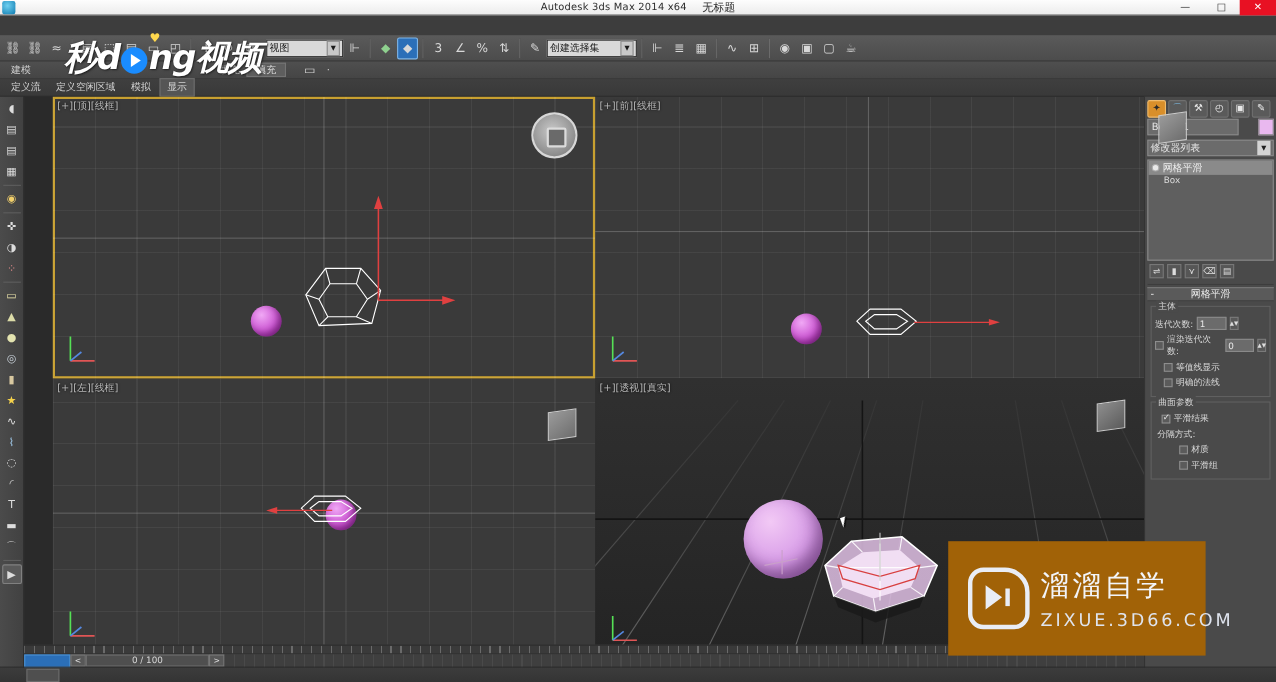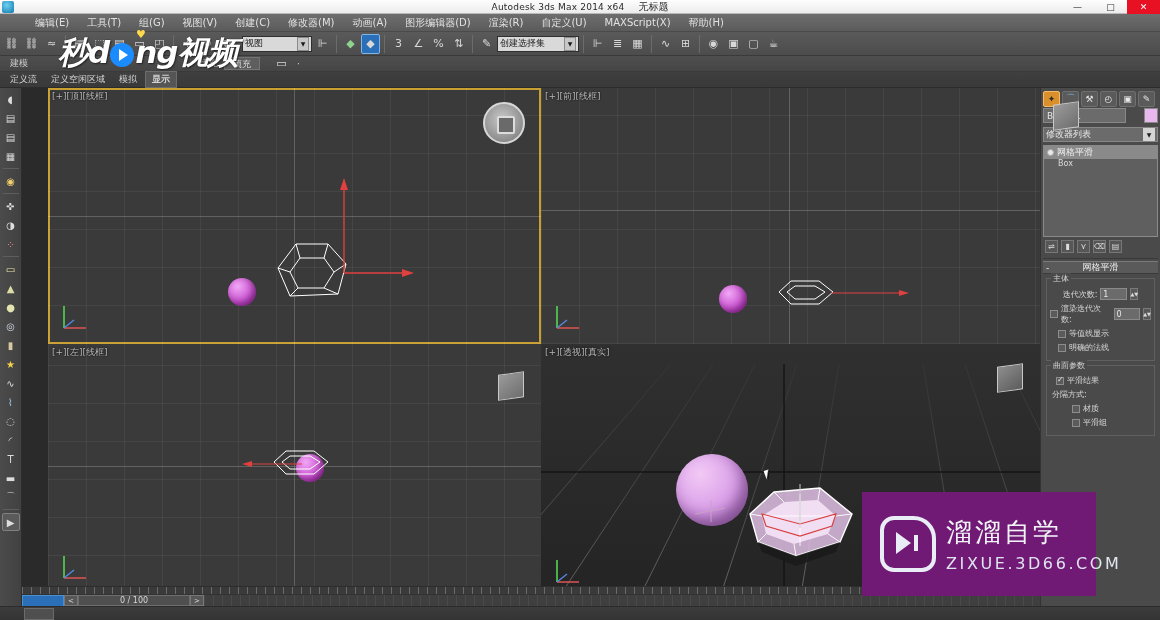--- a/index.html
+++ b/index.html
@@ -67,21 +67,21 @@
   .rb-label { font-size: 9px; color: #cfcfcf; }
   .rb-btn { font-size: 9px; color: #dedede; background: #5e5e5e; border: 1px solid #747474;
             padding: 0 8px; height: 13px; line-height: 12px; }
 
   .ribbon2 {
     position: absolute; left: 0; top: 72px; width: 1160px; height: 16px;
     background: linear-gradient(#3f3f3f, #393939); display: flex; align-items: center;
     padding-left: 4px; gap: 2px; border-bottom: 1px solid #2b2b2b;
   }
   .rb2-tab { font-size: 9px; color: #d2d2d2; padding: 1px 6px; }
-  .rb2-tab.sel { background: #555; border: 1px solid #6d6d6d; font-weight: bold; }
+  .rb2-tab.sel { background: #555; border: 1px solid #6d6d6d; }
 
   
   .leftbar {
     position: absolute; left: 0; top: 88px; width: 22px; height: 532px;
     background: linear-gradient(90deg,#4b4b4b,#414141);
     border-right: 1px solid #2e2e2e;
     display: flex; flex-direction: column; align-items: center; padding-top: 2px; gap: 1px;
   }
   .lb-ico { width: 18px; height: 18px; display:flex; align-items:center; justify-content:center;
             font-size: 10px; color: #ddd; border-radius: 2px; }
@@ -169,21 +169,21 @@
     font-size: 9px; color: #ececec; height: 13px; display: flex; align-items: center;
     justify-content: center; position: relative;
   }
   .rollout-hd .minus { position: absolute; left: 3px; font-size: 9px; }
   .grp {
     margin: 4px 3px 0; border: 1px solid #606060; padding: 9px 3px 4px; position: relative;
   }
   .grp-title { position: absolute; left: 4px; top: -6px; background: #4a4a4a; padding: 0 2px;
     font-size: 8px; color: #d6d6d6; }
   .row { display: flex; align-items: center; gap: 3px; margin-bottom: 3px; font-size: 8px; color: #d8d8d8; }
-  .row.right { justify-content: center; }
+  .row.right { justify-content: flex-start; }
   .spin {
     width: 27px; height: 12px; background: #6b6b6b; border: 1px solid #8a8a8a;
     font-size: 8px; color: #e8e8e8; padding-left: 2px; line-height: 11px;
   }
   .spin-arrows { width: 8px; height: 12px; background: #585858; border: 1px solid #7a7a7a;
     display:flex; flex-direction:column; align-items:center; justify-content:center; font-size:5px; color:#ddd;}
   .chk { width: 8px; height: 8px; background: #5b5b5b; border: 1px solid #8d8d8d; display:inline-block;
     position: relative; flex: none; }
   .chk.on::after { content:'✓'; position:absolute; left:0px; top:-3px; font-size:8px; color:#e8e8e8; }
   .rad { width: 8px; height: 8px; border-radius: 50%; background: #5b5b5b; border: 1px solid #8d8d8d;
@@ -229,21 +229,21 @@
     background: #1a8cff; position: relative; vertical-align: -4px; margin: 0 1px;
   }
   .wm-miaodong .play::after {
     content:''; position:absolute; left:9px; top:6px;
     border-left: 9px solid #fff; border-top: 6px solid transparent; border-bottom: 6px solid transparent;
   }
   .wm-heart { position:absolute; left: 136px; top: 28px; font-size: 11px; color:#ffd84d; z-index: 41;}
 
   .wm-zixue {
     position: absolute; left: 862px; top: 492px; width: 234px; height: 104px;
-    background: #701a75; z-index: 40; display: flex; align-items: center; gap: 10px; padding-left: 18px;
+    background: #a16207; z-index: 40; display: flex; align-items: center; gap: 10px; padding-left: 18px;
   }
   .wm-logo { width: 56px; height: 56px; position: relative; flex: none; }
   .wm-logo .outer {
     position:absolute; inset:0; border: 4px solid #e9edf5; border-radius: 14px 40% 14px 14px;
     transform: rotate(0deg);
   }
   .wm-logo .tri {
     position:absolute; left:16px; top:16px;
     border-left: 15px solid #e9edf5; border-top: 11px solid transparent; border-bottom: 11px solid transparent;
   }
@@ -268,34 +268,20 @@
     <div class="appicon"></div>
     <span class="title-text">Autodesk 3ds Max  2014 x64</span>
     <span class="title-untitled">无标题</span>
     <div class="winbtns">
       <div class="winbtn">—</div>
       <div class="winbtn">□</div>
       <div class="winbtn close">✕</div>
     </div>
   </div>
 
-  <div class="menubar">
-    <div class="menuitem">编辑(E)</div>
-    <div class="menuitem">工具(T)</div>
-    <div class="menuitem">组(G)</div>
-    <div class="menuitem">视图(V)</div>
-    <div class="menuitem">创建(C)</div>
-    <div class="menuitem">修改器(M)</div>
-    <div class="menuitem">动画(A)</div>
-    <div class="menuitem">图形编辑器(D)</div>
-    <div class="menuitem">渲染(R)</div>
-    <div class="menuitem">自定义(U)</div>
-    <div class="menuitem">MAXScript(X)</div>
-    <div class="menuitem">帮助(H)</div>
-  </div>
 
   <div class="toolbar">
     <div class="tb-ico">⛓</div>
     <div class="tb-ico">⛓</div>
     <div class="tb-ico">≈</div>
     <div class="tb-sep"></div>
     <div class="tb-ico">▤</div>
     <div class="tb-ico">⬚</div>
     <div class="tb-ico">▤</div>
     <div class="tb-ico">▭</div>

